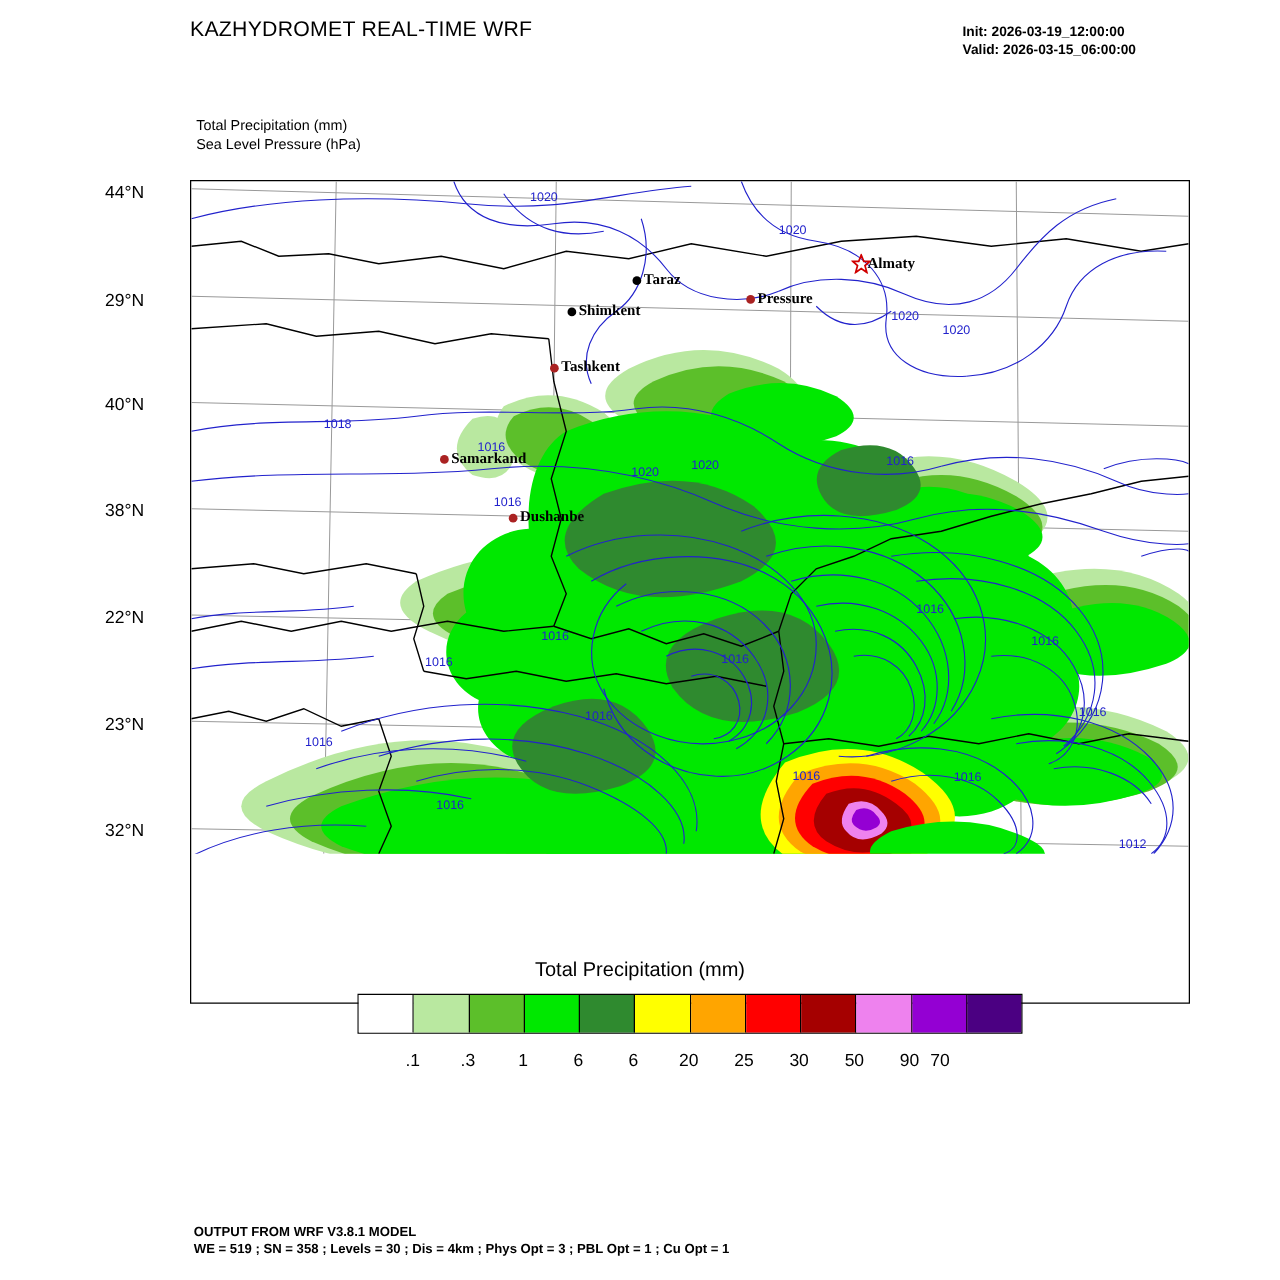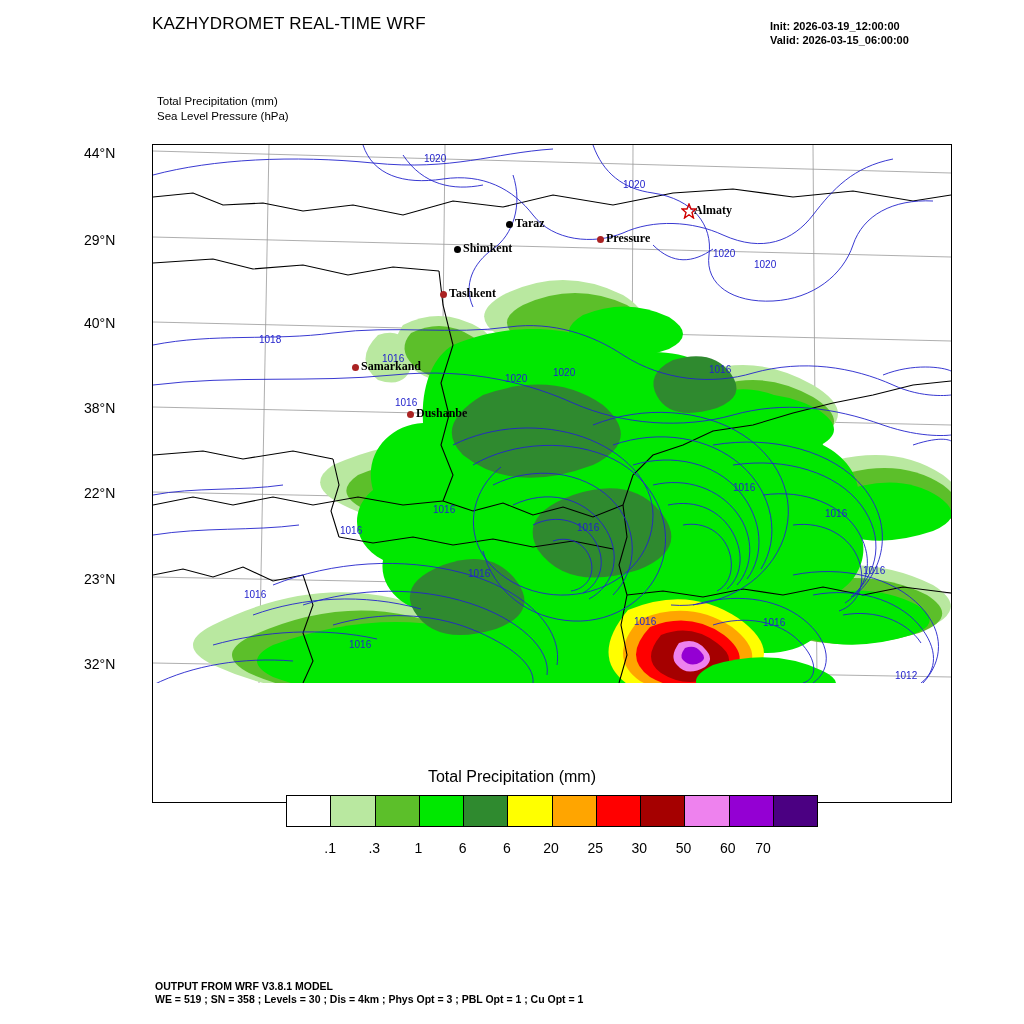--- a/index.html
+++ b/index.html
@@ -362,18 +362,18 @@
 <div class="abs" id="cbar-ticks">
   <span style="left:44.2px;">.1</span>
   <span style="left:88.3px;">.3</span>
   <span style="left:132.5px;">1</span>
   <span style="left:176.7px;">6</span>
   <span style="left:220.8px;">6</span>
   <span style="left:265.0px;">20</span>
   <span style="left:309.2px;">25</span>
   <span style="left:353.3px;">30</span>
   <span style="left:397.5px;">50</span>
-  <span style="left:441.7px;">60</span>
-  <span style="left:477px;">70</span>
+  <span style="left:441.7px;">90</span>
+  <span style="left:466px;">70</span>
 </div>
 
 <div class="abs" id="foot1">OUTPUT FROM WRF V3.8.1 MODEL</div>
 <div class="abs" id="foot2">WE = 519 ; SN = 358 ; Levels = 30 ; Dis = 4km ; Phys Opt = 3 ; PBL Opt = 1 ; Cu Opt = 1</div>
 
 </body></html>

